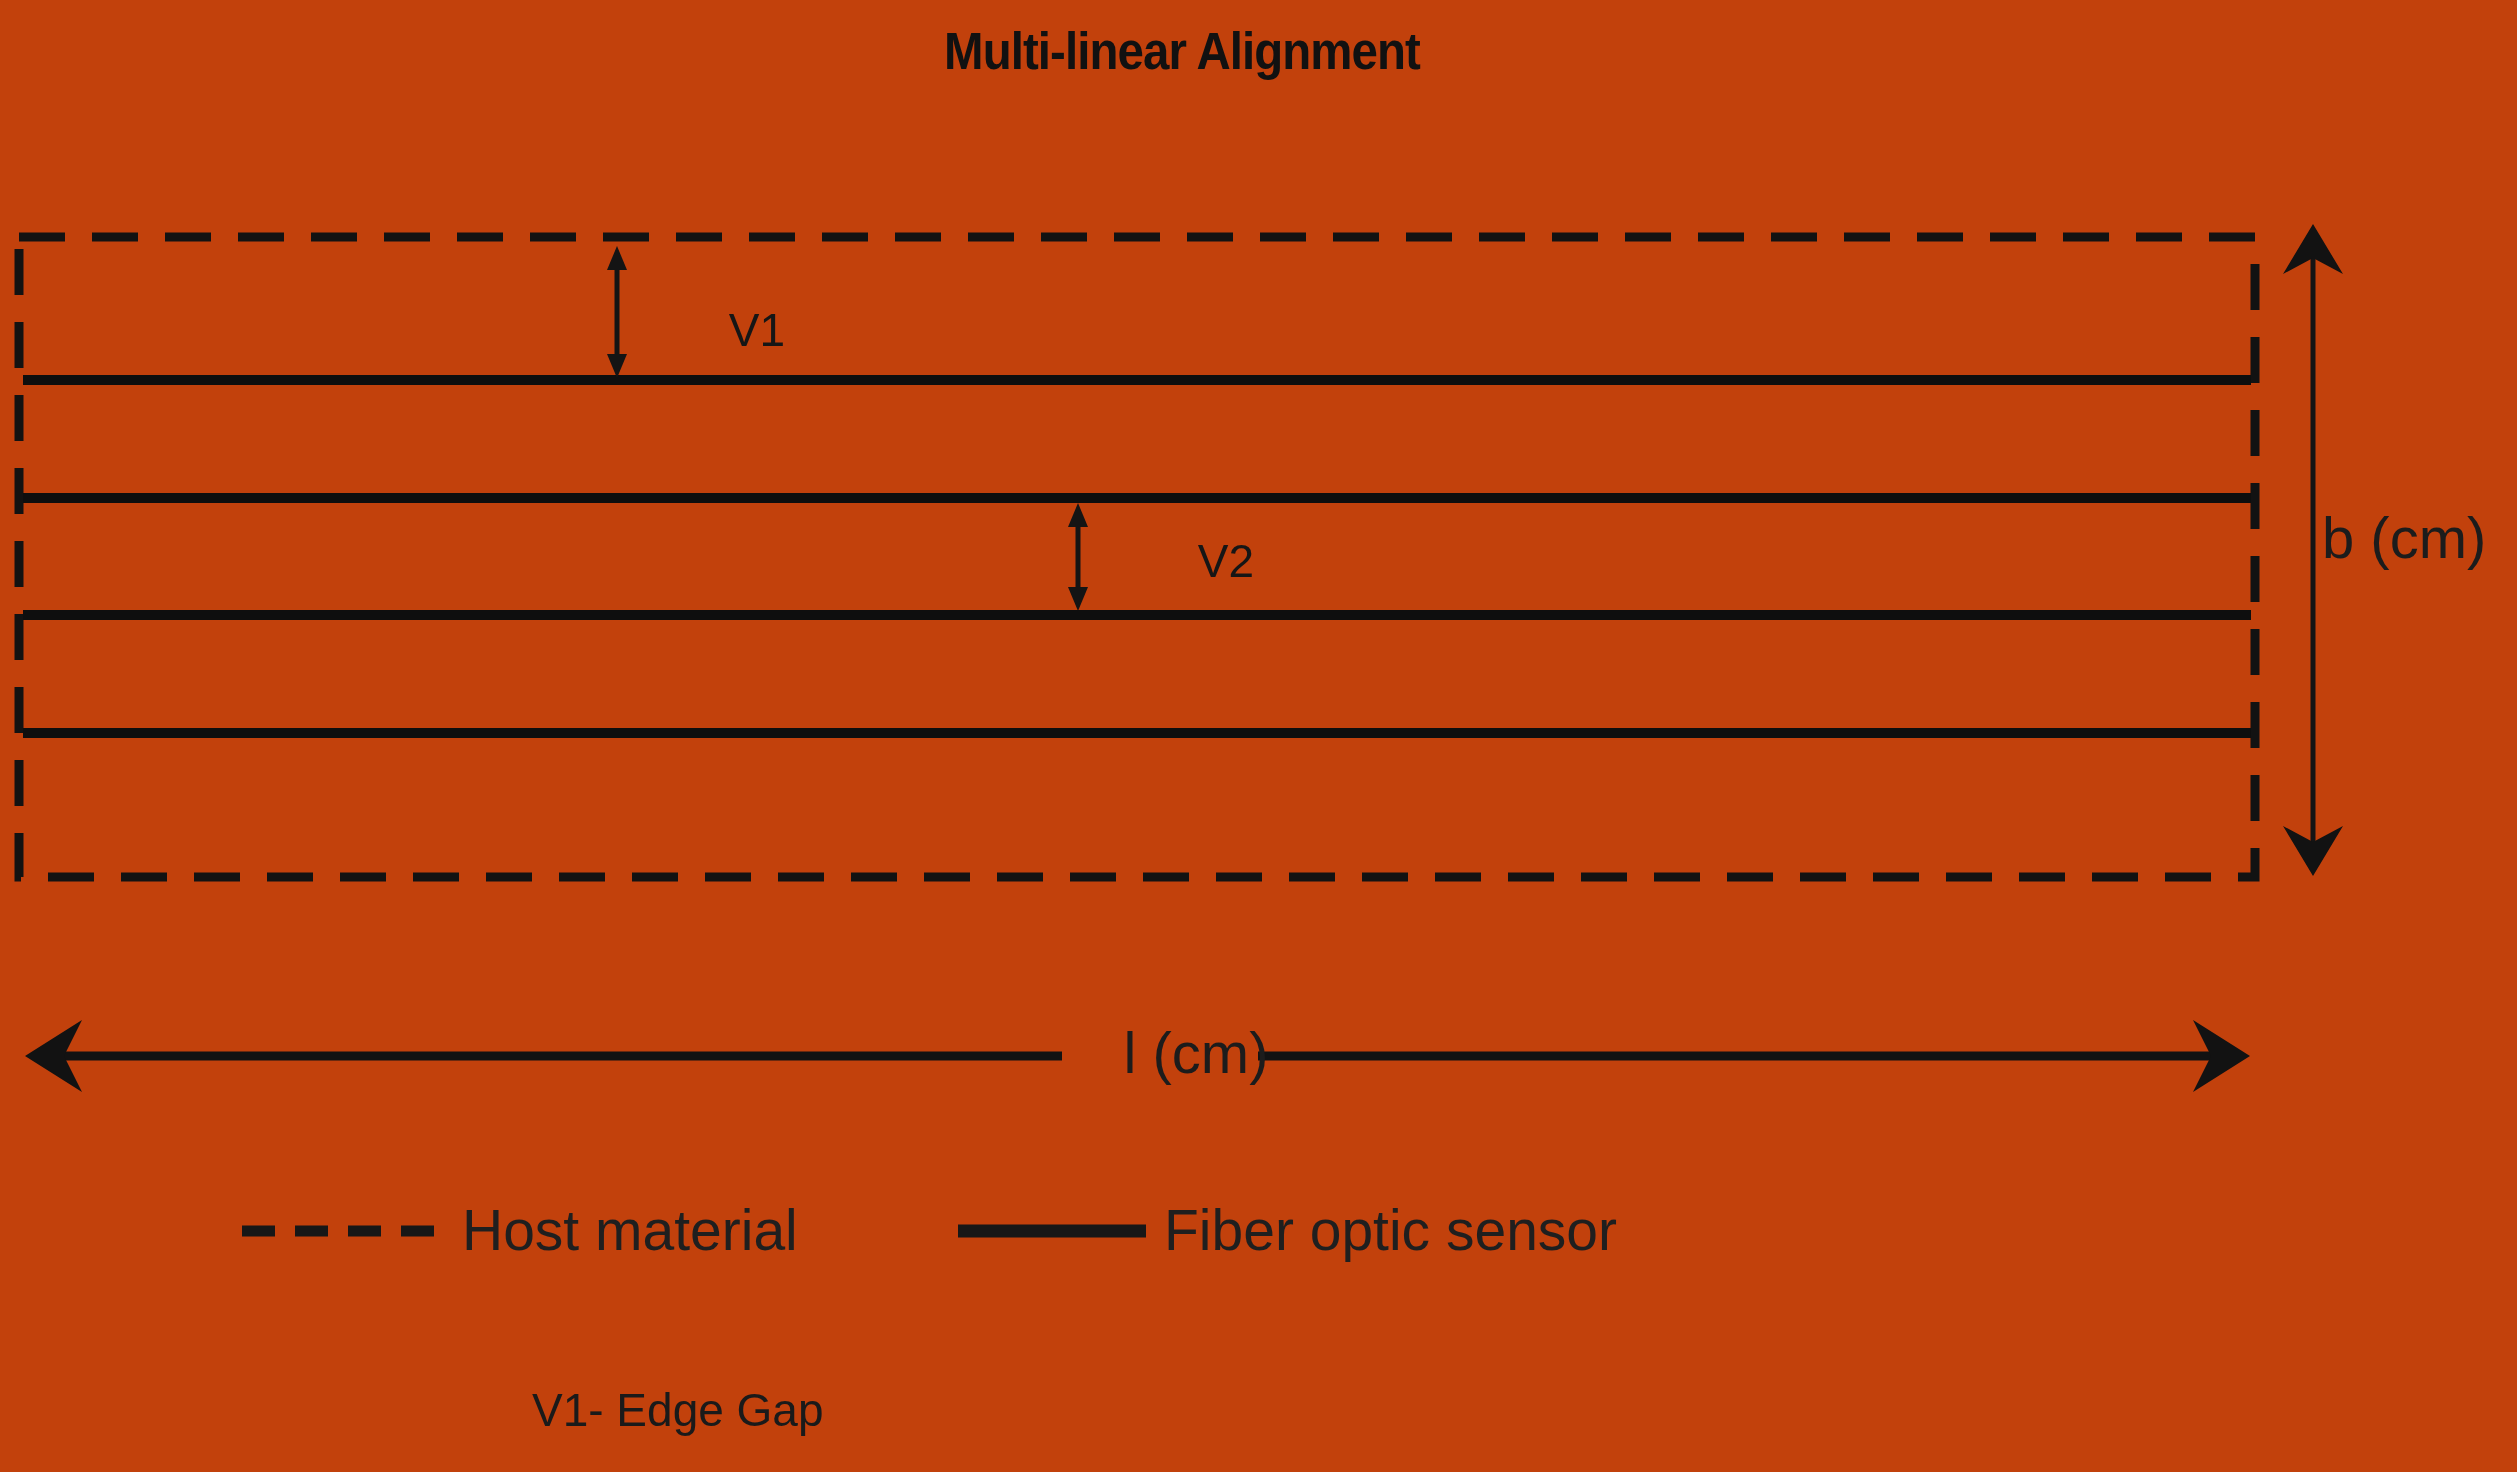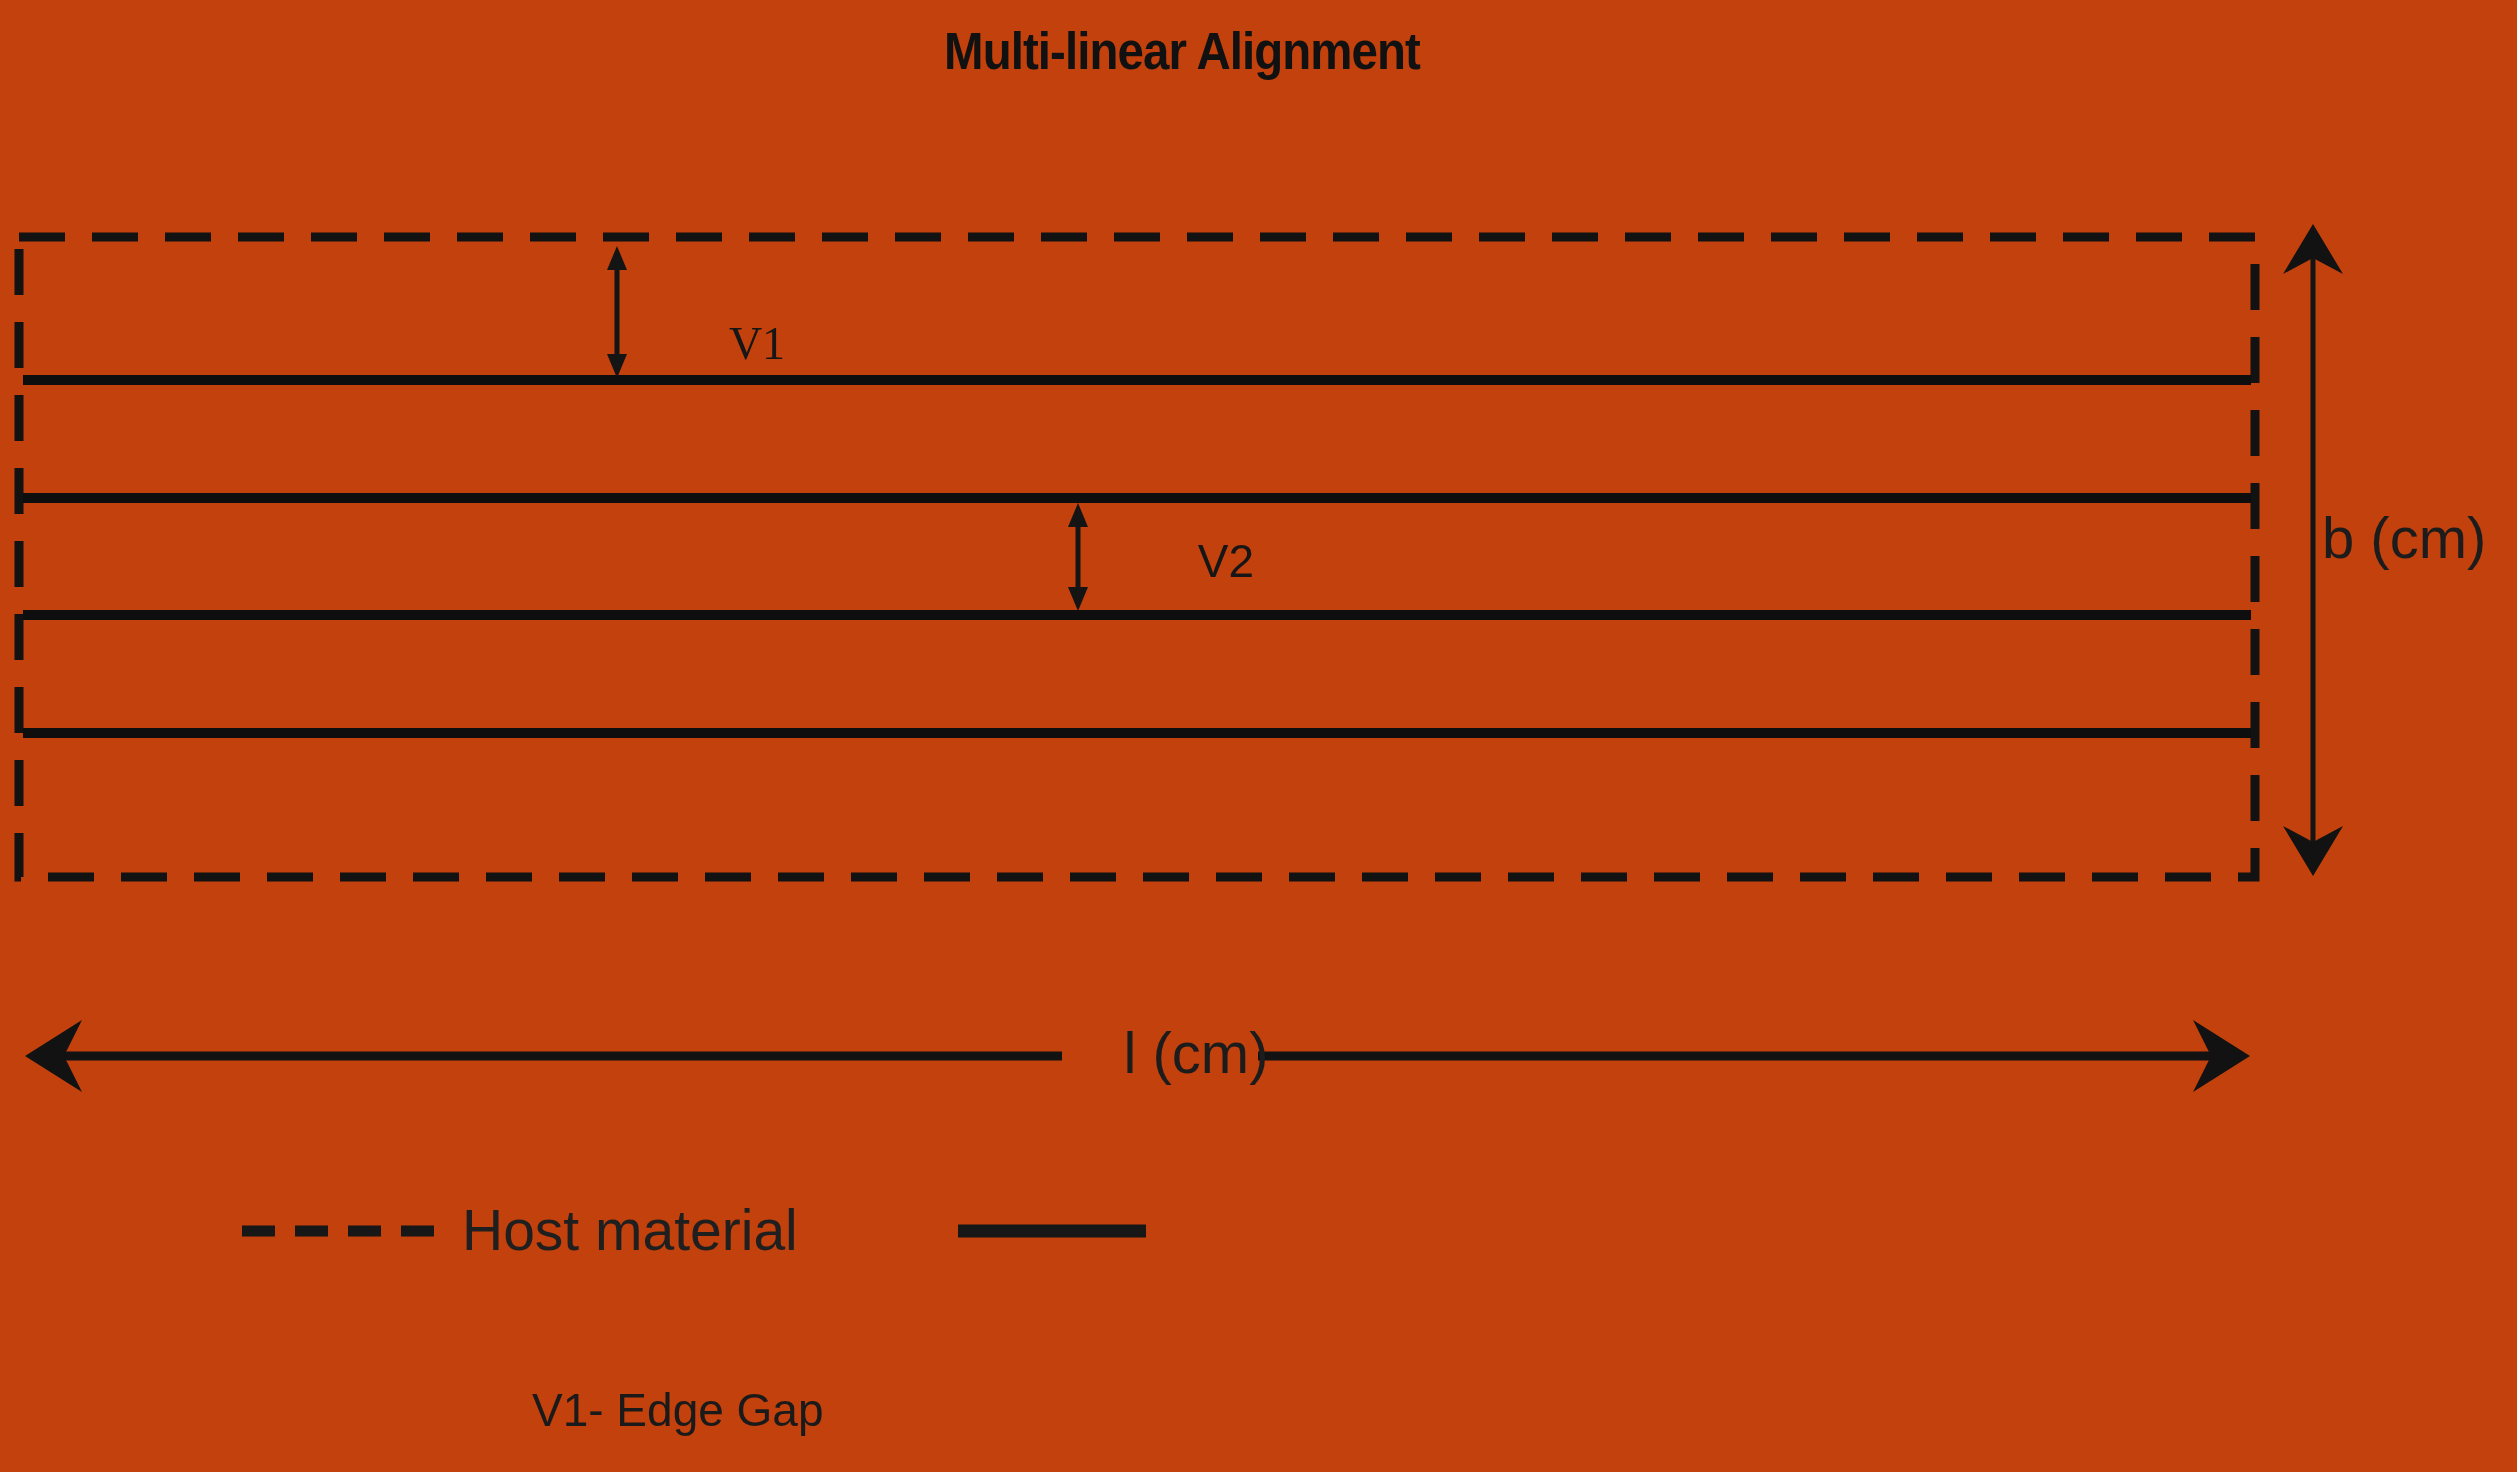--- a/index.html
+++ b/index.html
@@ -38,21 +38,21 @@
     font-size: 51px;
     font-weight: 700;
     letter-spacing: -1px;
     white-space: nowrap;
     color: #111111;
   }
   .dim-label {
     font-size: 46px;
     transform: translate(-50%, -50%);
   }
-  .v1-label { left: 757px;  top: 344px; font-family: Liberation Serif, serif; }
+  .v1-label { left: 757px;  top: 330px; }
   .v2-label { left: 1226px; top: 561px; }
   .axis-label {
     font-size: 58px;
     color: #1c1c1c;
   }
   .b-label {
     left: 2322px;
     top: 538px;
     transform: translateY(-50%);
   }
@@ -173,16 +173,17 @@
   <div class="lbl dim-label v1-label">V1</div>
 
   <div class="lbl dim-label v2-label">V2</div>
 
   <div class="lbl axis-label b-label">b (cm)</div>
 
   <div class="lbl axis-label l-label">l (cm)</div>
 
   <div class="lbl legend-label legend-host">Host material</div>
 
+  <div class="lbl legend-label legend-fiber">Fiber optic sensor</div>
 
   <div class="lbl note note-v1">V1- Edge Gap</div>
 
 </div>
 
 </body></html>

